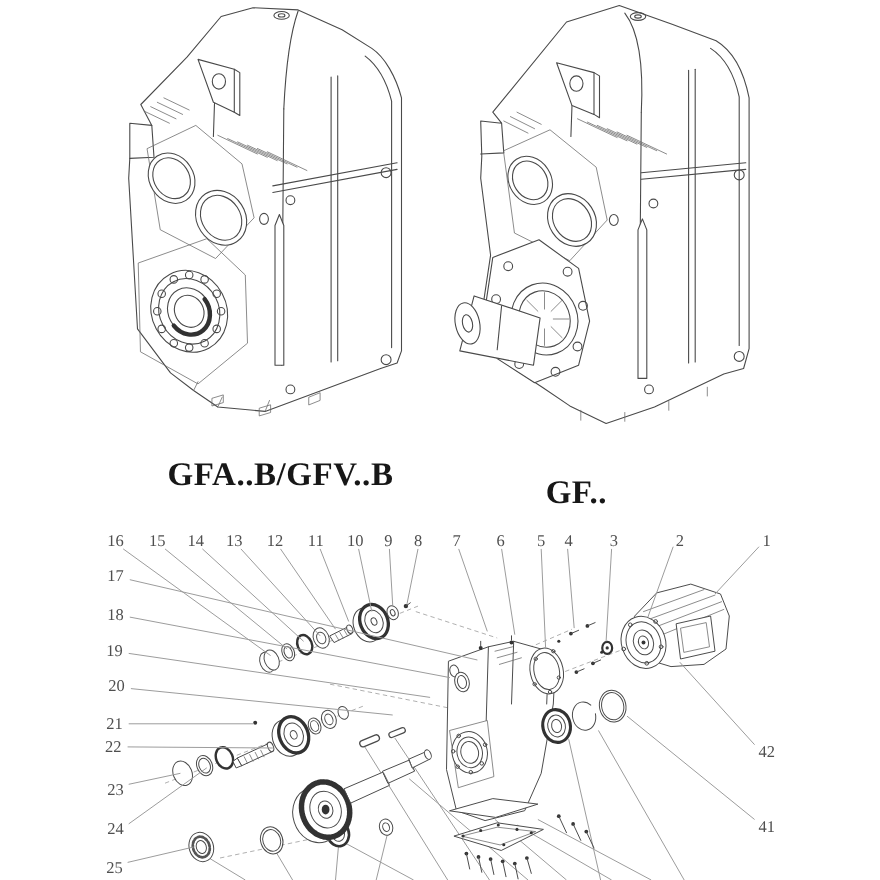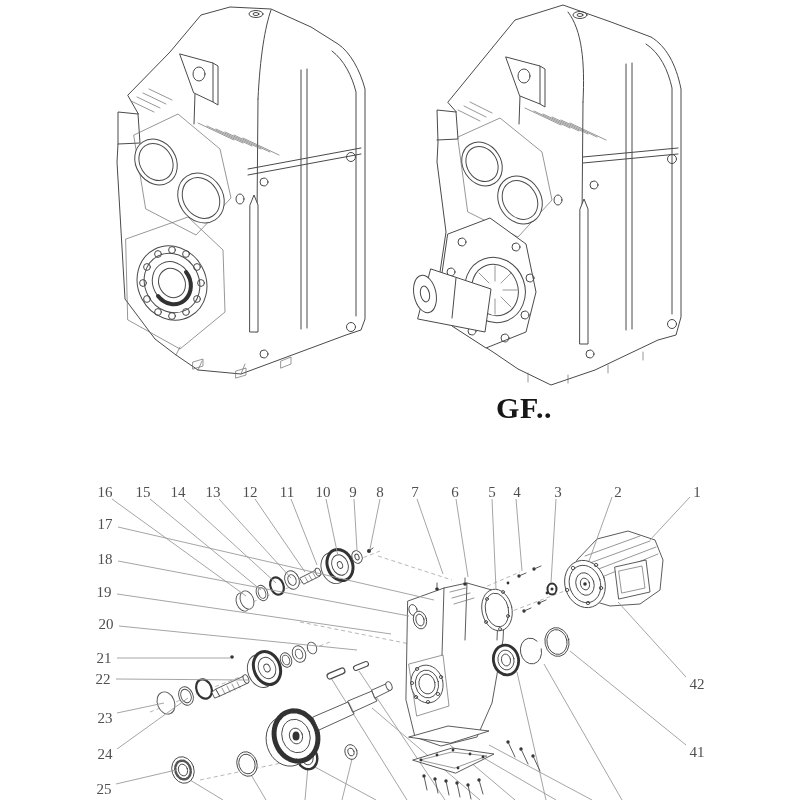--- a/index.html
+++ b/index.html
@@ -190,21 +190,22 @@
       </g>
       <g class="lt">
         <path d="M120,371 L120,380"></path>
           <path d="M160,373 L160,381"></path>
           <path d="M200,363 L200,371"></path>
         <path d="M235,350 L235,358"></path>
       </g>
     </g>
   </svg>
 
-  <div class="caption" style="left:524px;top:391px">GF..</div>
+  <div class="caption" style="left:255px;top:415px">GFA..B/GFV..B</div>
+  <div class="caption" style="left:524px;top:431px">GF..</div>
 
   <svg class="fig" style="left:0;top:470px" width="800" height="330" viewBox="0 470 800 330">
 
     <g class="dash">
       <path d="M240,607 L380,551"></path>
       <path d="M378,556 L452,580"></path>
       <path d="M150,712 L330,642"></path>
       <path d="M300,622 L415,645"></path>
       <path d="M468,628 L575,587"></path>
       <path d="M455,600 L520,572"></path>

